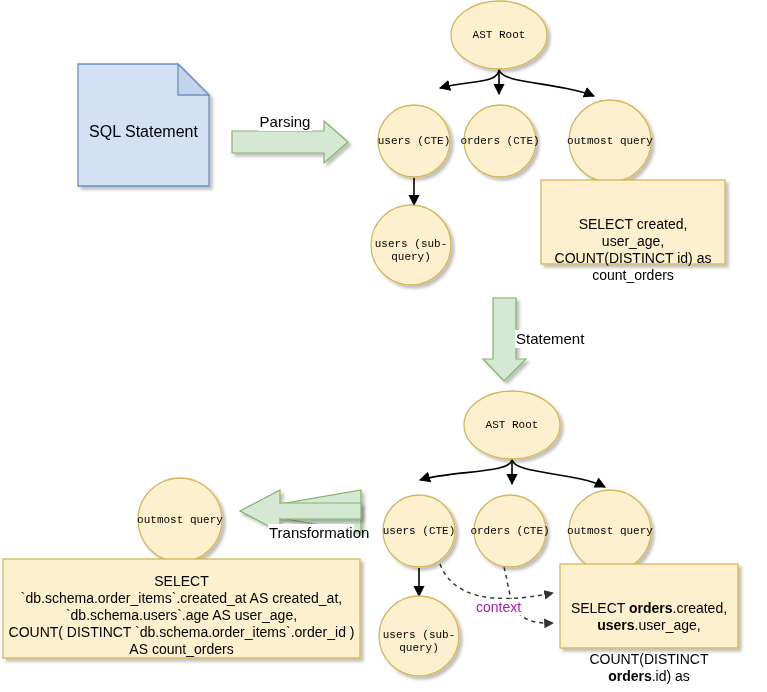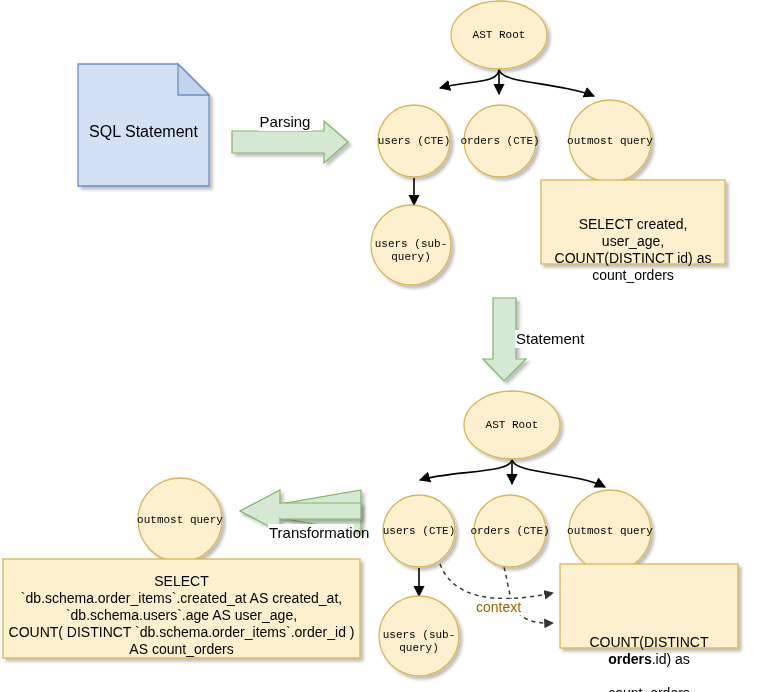--- a/index.html
+++ b/index.html
@@ -40,21 +40,21 @@
   .box-label   { font-size: 14px; }
   .doc-label   { font-size: 16px; }
   .edge-label  {
     font-size: 15px;
     background: #ffffff;
     padding: 0 1px;
   }
   .ctx-label {
     position: absolute;
     font-size: 14px;
-    color: #a16207;
+    color: #a21caf;
     background: #ffffff;
     padding: 0 2px;
   }
 </style>
 </head>
 <body>
 
 <div id="canvas">
 
   <svg class="layer" viewBox="0 0 767 692">
@@ -189,21 +189,21 @@
   <div class="node-label" style="left:462px; top:525px; width:96px;">orders (CTE)</div>
 
   <div class="node-label" style="left:562px; top:525px; width:96px;">outmost query</div>
 
   <div class="node-label" style="left:379px; top:629px; width:80px;">users (sub-
 query)</div>
 
   <div class="ctx-label" style="left:474px; top:599px;">context</div>
 
   <div class="box-label" style="left:564px; top:583px; width:170px;">
-    <br>
+    <span><span>SELECT </span><b>orders</b><span>.created, </span><b>users</b><span>.user_age,</span></span><br>
     <span><span>COUNT(DISTINCT </span><b>orders</b><span>.id)  as</span></span><br>
     <span>count_orders</span>
   </div>
 
   <div class="edge-label" style="left:268px; top:524px; width:84px;">Transformation</div>
 
   <div class="node-label" style="left:132px; top:514px; width:96px;">outmost query</div>
 
   <div class="box-label" style="left:8px; top:573px; width:347px;">SELECT
 `db.schema.order_items`.created_at AS created_at,

